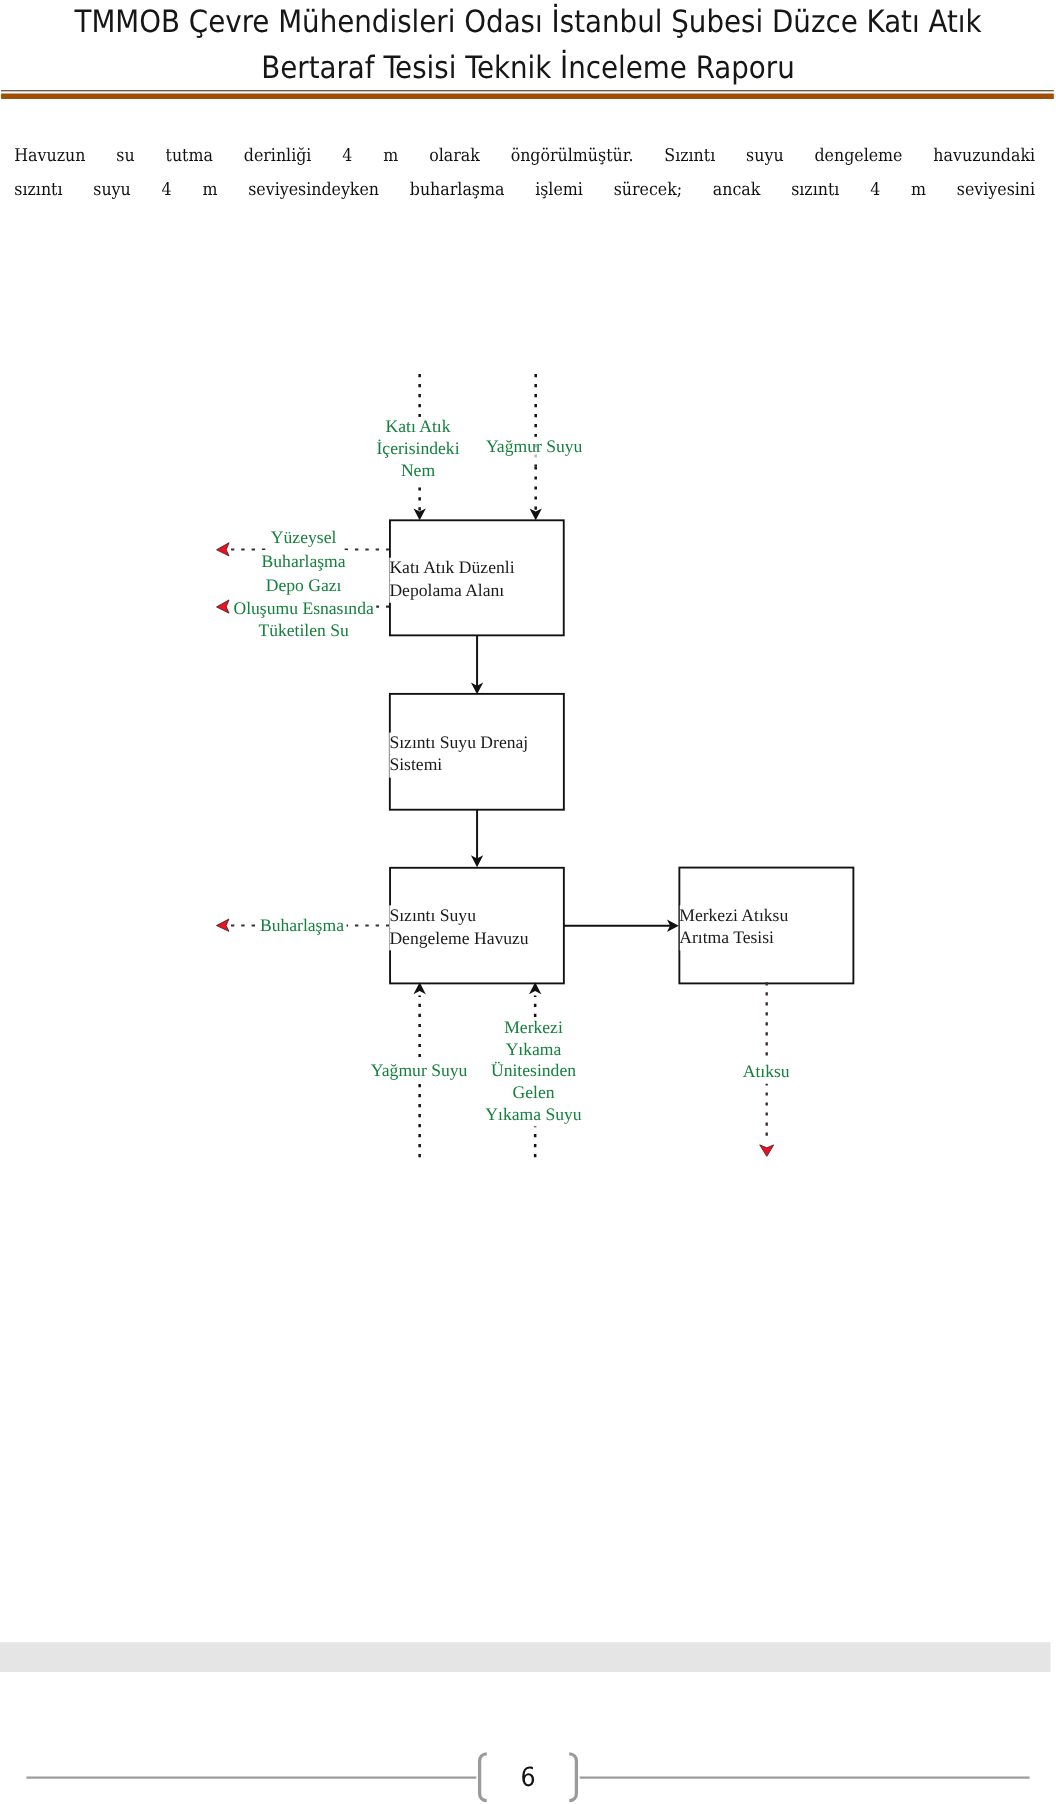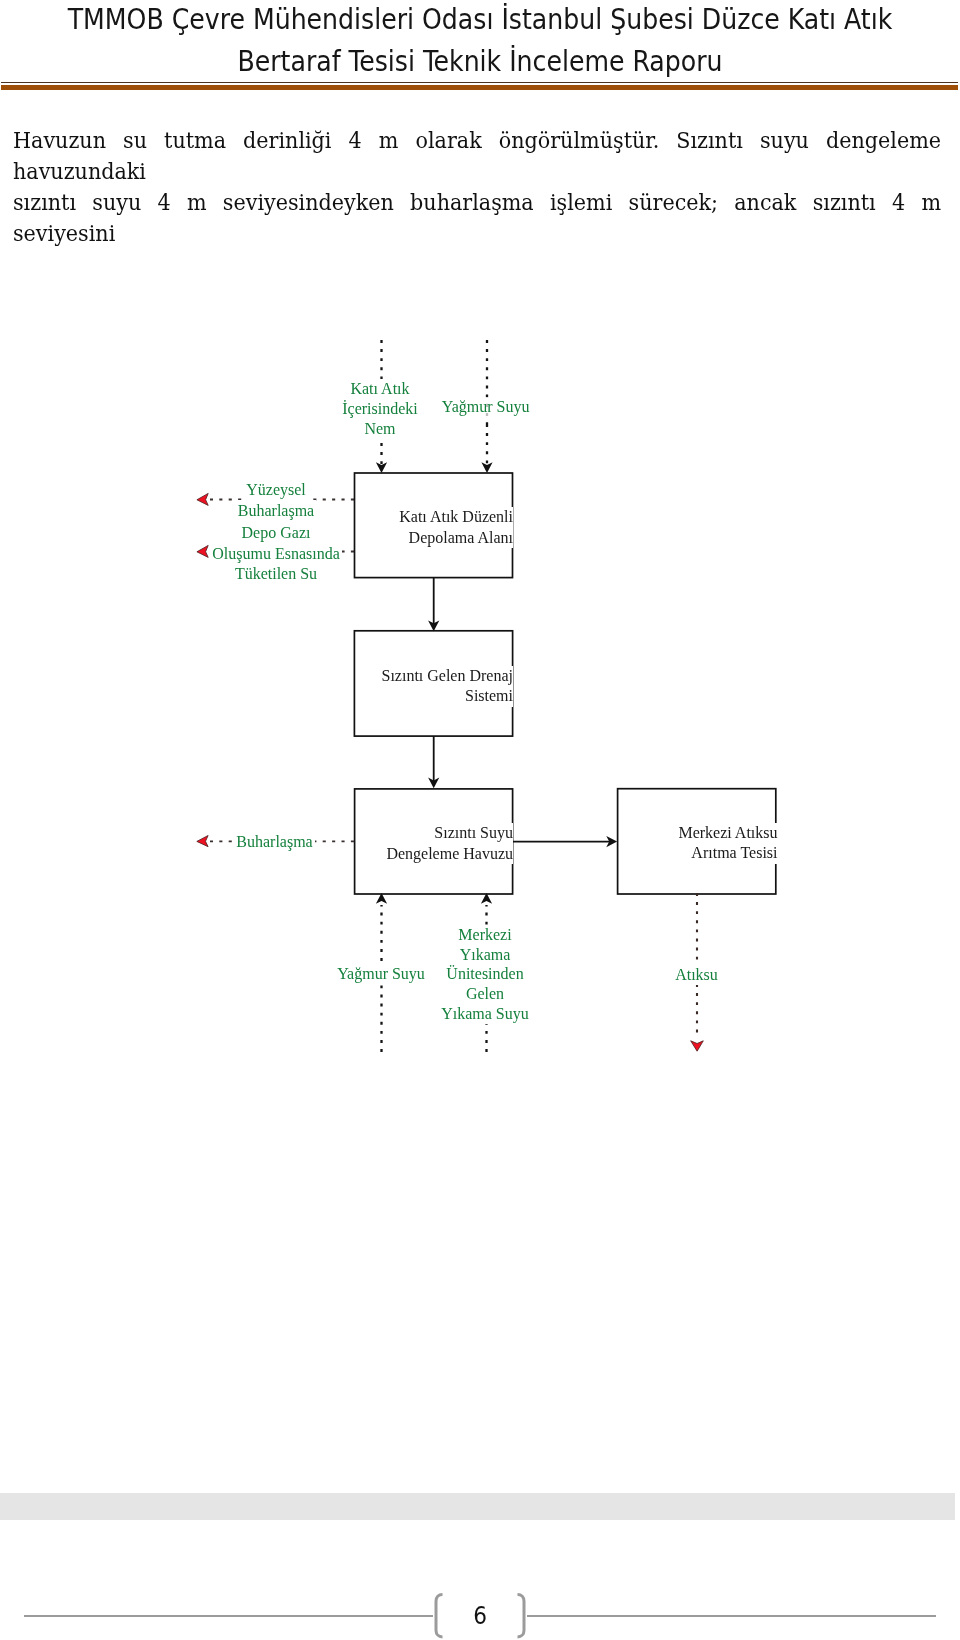--- a/index.html
+++ b/index.html
@@ -10,38 +10,38 @@
   
   .hdr{position:absolute;left:18px;top:-1px;width:924px;text-align:center;
        font-family:"DejaVu Sans",sans-serif;font-stretch:condensed;
        font-size:28px;line-height:42px;color:#161616;}
   .hdr-rule1{position:absolute;left:1px;top:81.5px;width:957px;height:1.3px;background:#4A3323;}
   .hdr-rule2{position:absolute;left:1px;top:85.3px;width:957px;height:5.1px;background:#9E4F08;}
 
   
   .para{position:absolute;left:13px;top:125px;width:928px;
         font-family:"DejaVu Serif",serif;font-stretch:condensed;
-        font-size:23px;line-height:31px;
+        font-size:16px;line-height:31px;
         text-align:justify;color:#111;}
   .pline{text-align:justify;text-align-last:justify;}
   .pline.last{text-align-last:left;}
 
   
   .diagram{position:absolute;left:0;top:0;width:960px;height:1640px;}
   .dsvg{position:absolute;left:0;top:0;}
   .bx{fill:#fff;stroke:#111;stroke-width:1.7;}
   .dot{fill:none;stroke:#141414;stroke-width:2.3;stroke-dasharray:2.9 6.2;stroke-linecap:butt;}
   .dotf{fill:none;stroke:#fff;stroke-width:4;}
   .dotr{fill:none;stroke:#3a2a26;stroke-width:2.1;stroke-dasharray:2.9 6.2;stroke-linecap:butt;}
   .dotfr{fill:none;stroke:#fff;stroke-width:4;}
   .dash{fill:none;stroke:#3a3030;stroke-width:1.9;stroke-dasharray:3.1 6.3;stroke-linecap:butt;}
   .sld{fill:none;stroke:#111;stroke-width:1.8;}
   .blk{fill:#111;}
   .red{fill:#ee1122;stroke:#4a2020;stroke-width:0.8;stroke-linejoin:miter;}
-  .box{position:absolute;box-sizing:border-box;text-align:right;
+  .box{position:absolute;box-sizing:border-box;text-align:left;
        font-family:"Liberation Serif",serif;
        font-size:16px;line-height:20.5px;color:#1a1a1a;}
   .box span{display:inline-block;background:#fff;}
   .lbl{position:absolute;text-align:center;font-family:"Liberation Serif",serif;
        font-size:16px;line-height:21px;color:#15803d;}
   .lbl span{display:inline-block;background:#fff;padding:0 2px;}
   .lbl.faintbg span{background:rgba(255,255,255,0.72);}
 
   
   .greybar{position:absolute;left:0px;top:1493px;width:955px;height:27px;background:#E5E5E5;}
@@ -122,21 +122,21 @@
       </g>
 
       <g>
         <path class="dotr" d="M697,893 L697,1038"></path>
         <path class="dotfr" d="M697,960 L697,985"></path>
         <path class="red" d="M690.7,1040.8 L697.1,1043.5 L703.3,1040.8 L697.1,1051.2 Z"></path>
       </g>
     </svg>
 
     <div class="box" style="left:354px;top:507.3px;width:159px;"><span>Katı Atık Düzenli</span><br><span>Depolama Alanı</span></div>
-    <div class="box" style="left:354px;top:665.8px;width:159px;"><span>Sızıntı Gelen Drenaj</span><br><span>Sistemi</span></div>
+    <div class="box" style="left:354px;top:665.8px;width:159px;"><span>Sızıntı Suyu Drenaj</span><br><span>Sistemi</span></div>
     <div class="box" style="left:354px;top:823.3px;width:159px;"><span>Sızıntı Suyu</span><br><span>Dengeleme Havuzu</span></div>
     <div class="box" style="left:617.5px;top:822.5px;width:160px;"><span>Merkezi Atıksu</span><br><span>Arıtma Tesisi</span></div>
 
     <div class="lbl" style="left:310px;top:379px;width:140px;line-height:20px"><span>Katı Atık</span><br><span>İçerisindeki</span><br><span>Nem</span></div>
     <div class="lbl faintbg" style="left:415.6px;top:397px;width:140px;line-height:20px"><span>Yağmur Suyu</span></div>
     <div class="lbl" style="left:206px;top:478.5px;width:140px;line-height:21px"><span>Yüzeysel</span><br><span>Buharlaşma</span></div>
     <div class="lbl" style="left:206px;top:523.1px;width:140px;line-height:20.5px"><span>Depo Gazı</span><br><span>Oluşumu Esnasında</span><br><span>Tüketilen Su</span></div>
     <div class="lbl" style="left:204.5px;top:831.6px;width:140px;line-height:20px"><span>Buharlaşma</span></div>
     <div class="lbl" style="left:311px;top:963.8px;width:140px;line-height:20px"><span>Yağmur Suyu</span></div>
     <div class="lbl" style="left:415px;top:925px;width:140px;line-height:19.7px"><span>Merkezi</span><br><span>Yıkama</span><br><span>Ünitesinden</span><br><span>Gelen</span><br><span>Yıkama Suyu</span></div>

